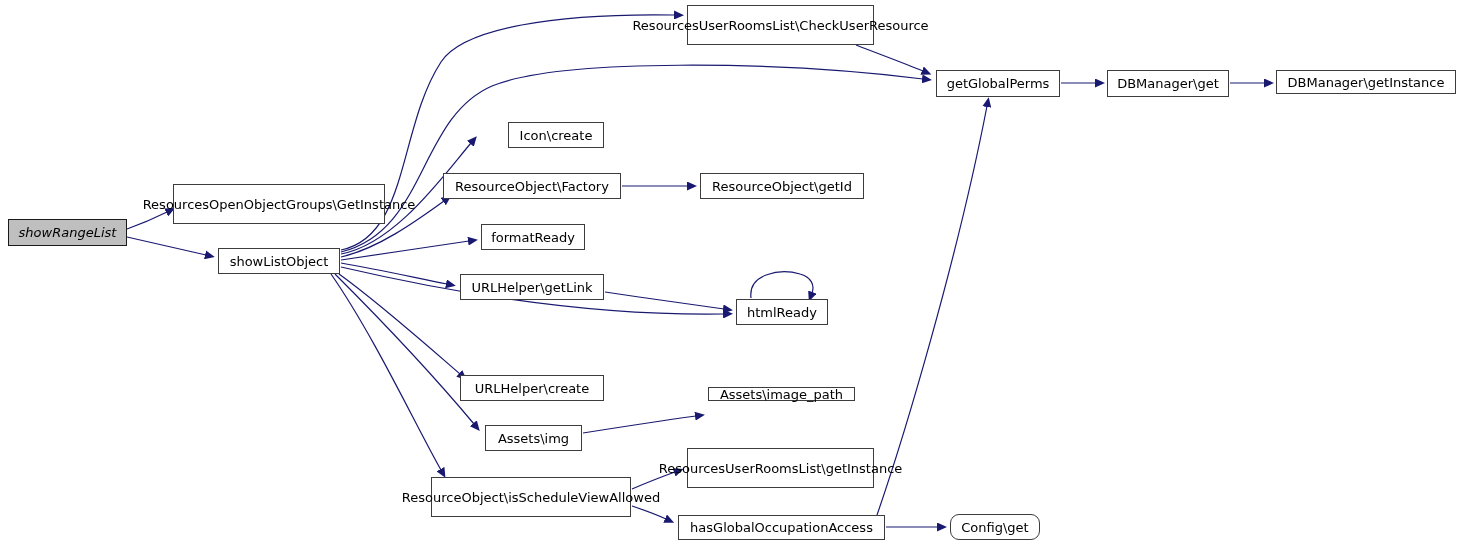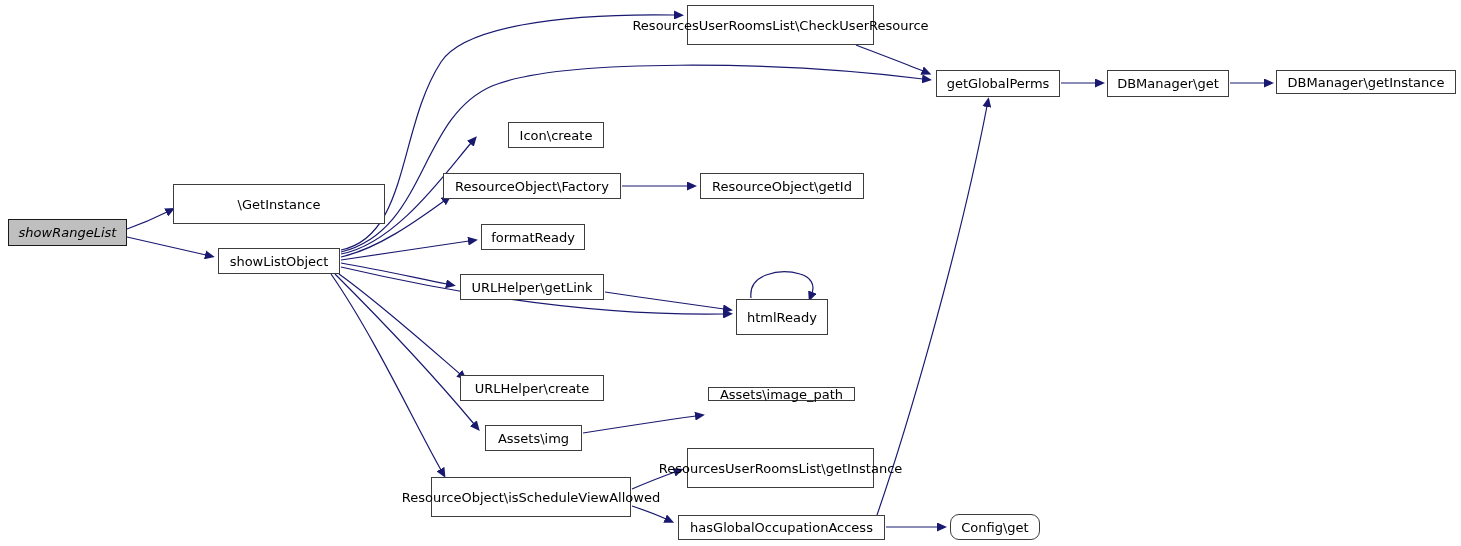--- a/index.html
+++ b/index.html
@@ -84,20 +84,21 @@
         <path d="M632,506 C644,510 655,514 666,519" class="edge" stroke="#191970" marker-end="url(#arrow)"></path>
         <path d="M877,515 C904,437 958,257 987,106" class="edge" stroke="#191970" marker-end="url(#arrow)"></path>
         <path d="M886,527 L938,527" class="edge" stroke="#191970" marker-end="url(#arrow)"></path>
       </g>
   </svg>
   <div id="node-layer">
       <div class="node highlight" style="left: 8px; top: 219px; width: 119px; height: 27px;">
         <div class="node-line">showRangeList</div>
       </div>
       <div class="node" style="left: 173px; top: 184px; width: 212px; height: 40px;">
+        <div class="node-line">ResourcesOpenObjectGroups</div>
         <div class="node-line">\GetInstance</div>
       </div>
       <div class="node" style="left: 218px; top: 248px; width: 122px; height: 26px;">
         <div class="node-line">showListObject</div>
       </div>
       <div class="node" style="left: 687px; top: 5px; width: 187px; height: 40px;">
         <div class="node-line">ResourcesUserRoomsList</div>
         <div class="node-line">\CheckUserResource</div>
       </div>
       <div class="node" style="left: 936px; top: 70px; width: 124px; height: 27px;">
@@ -117,21 +118,21 @@
       </div>
       <div class="node" style="left: 700px; top: 173px; width: 164px; height: 26px;">
         <div class="node-line">ResourceObject\getId</div>
       </div>
       <div class="node" style="left: 481px; top: 224px; width: 104px; height: 26px;">
         <div class="node-line">formatReady</div>
       </div>
       <div class="node" style="left: 460px; top: 274px; width: 144px; height: 26px;">
         <div class="node-line">URLHelper\getLink</div>
       </div>
-      <div class="node" style="left: 736px; top: 299px; width: 92px; height: 36px;">
+      <div class="node" style="left: 736px; top: 299px; width: 92px; height: 26px;">
         <div class="node-line">htmlReady</div>
       </div>
       <div class="node" style="left: 460px; top: 375px; width: 144px; height: 26px;">
         <div class="node-line">URLHelper\create</div>
       </div>
       <div class="node" style="left: 485px; top: 425px; width: 97px; height: 26px;">
         <div class="node-line">Assets\img</div>
       </div>
       <div class="node" style="left: 708px; top: 387px; width: 147px; height: 14px;">
         <div class="node-line">Assets\image_path</div>

